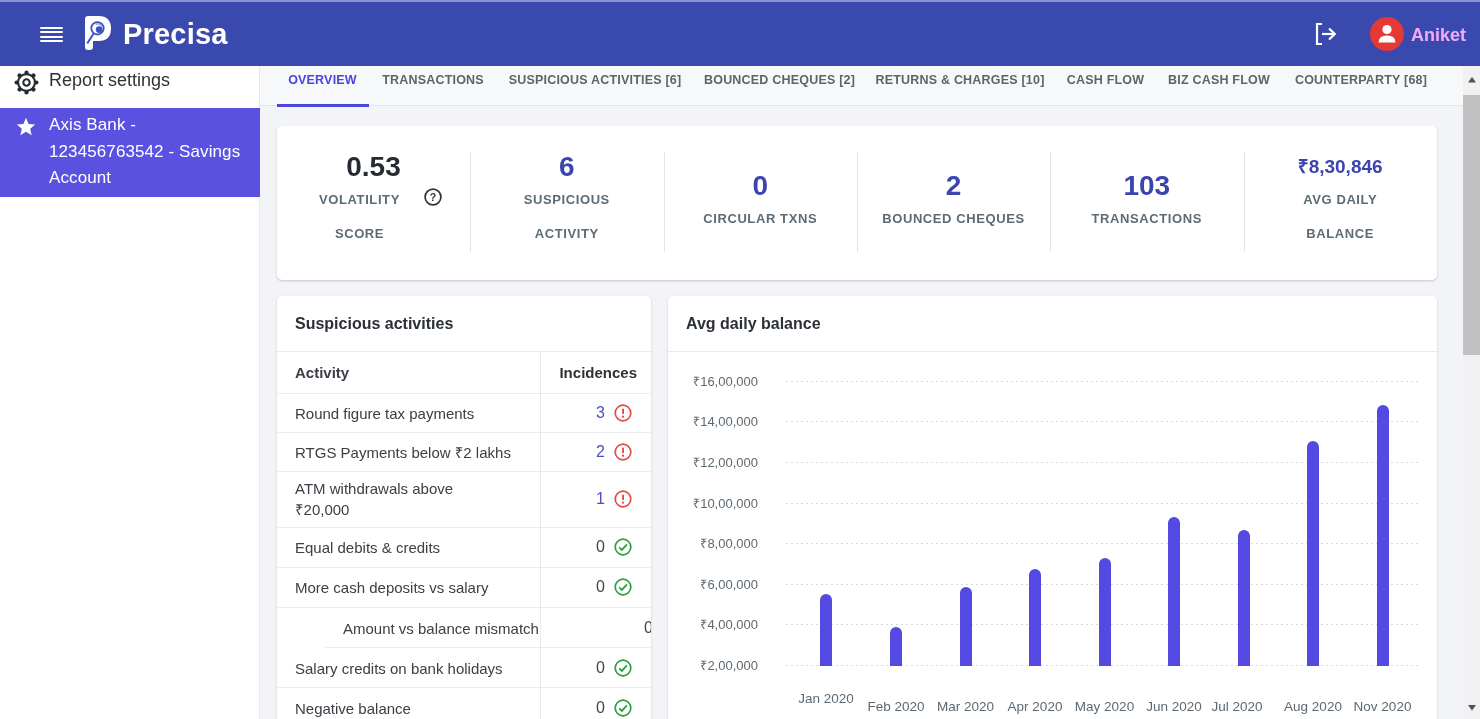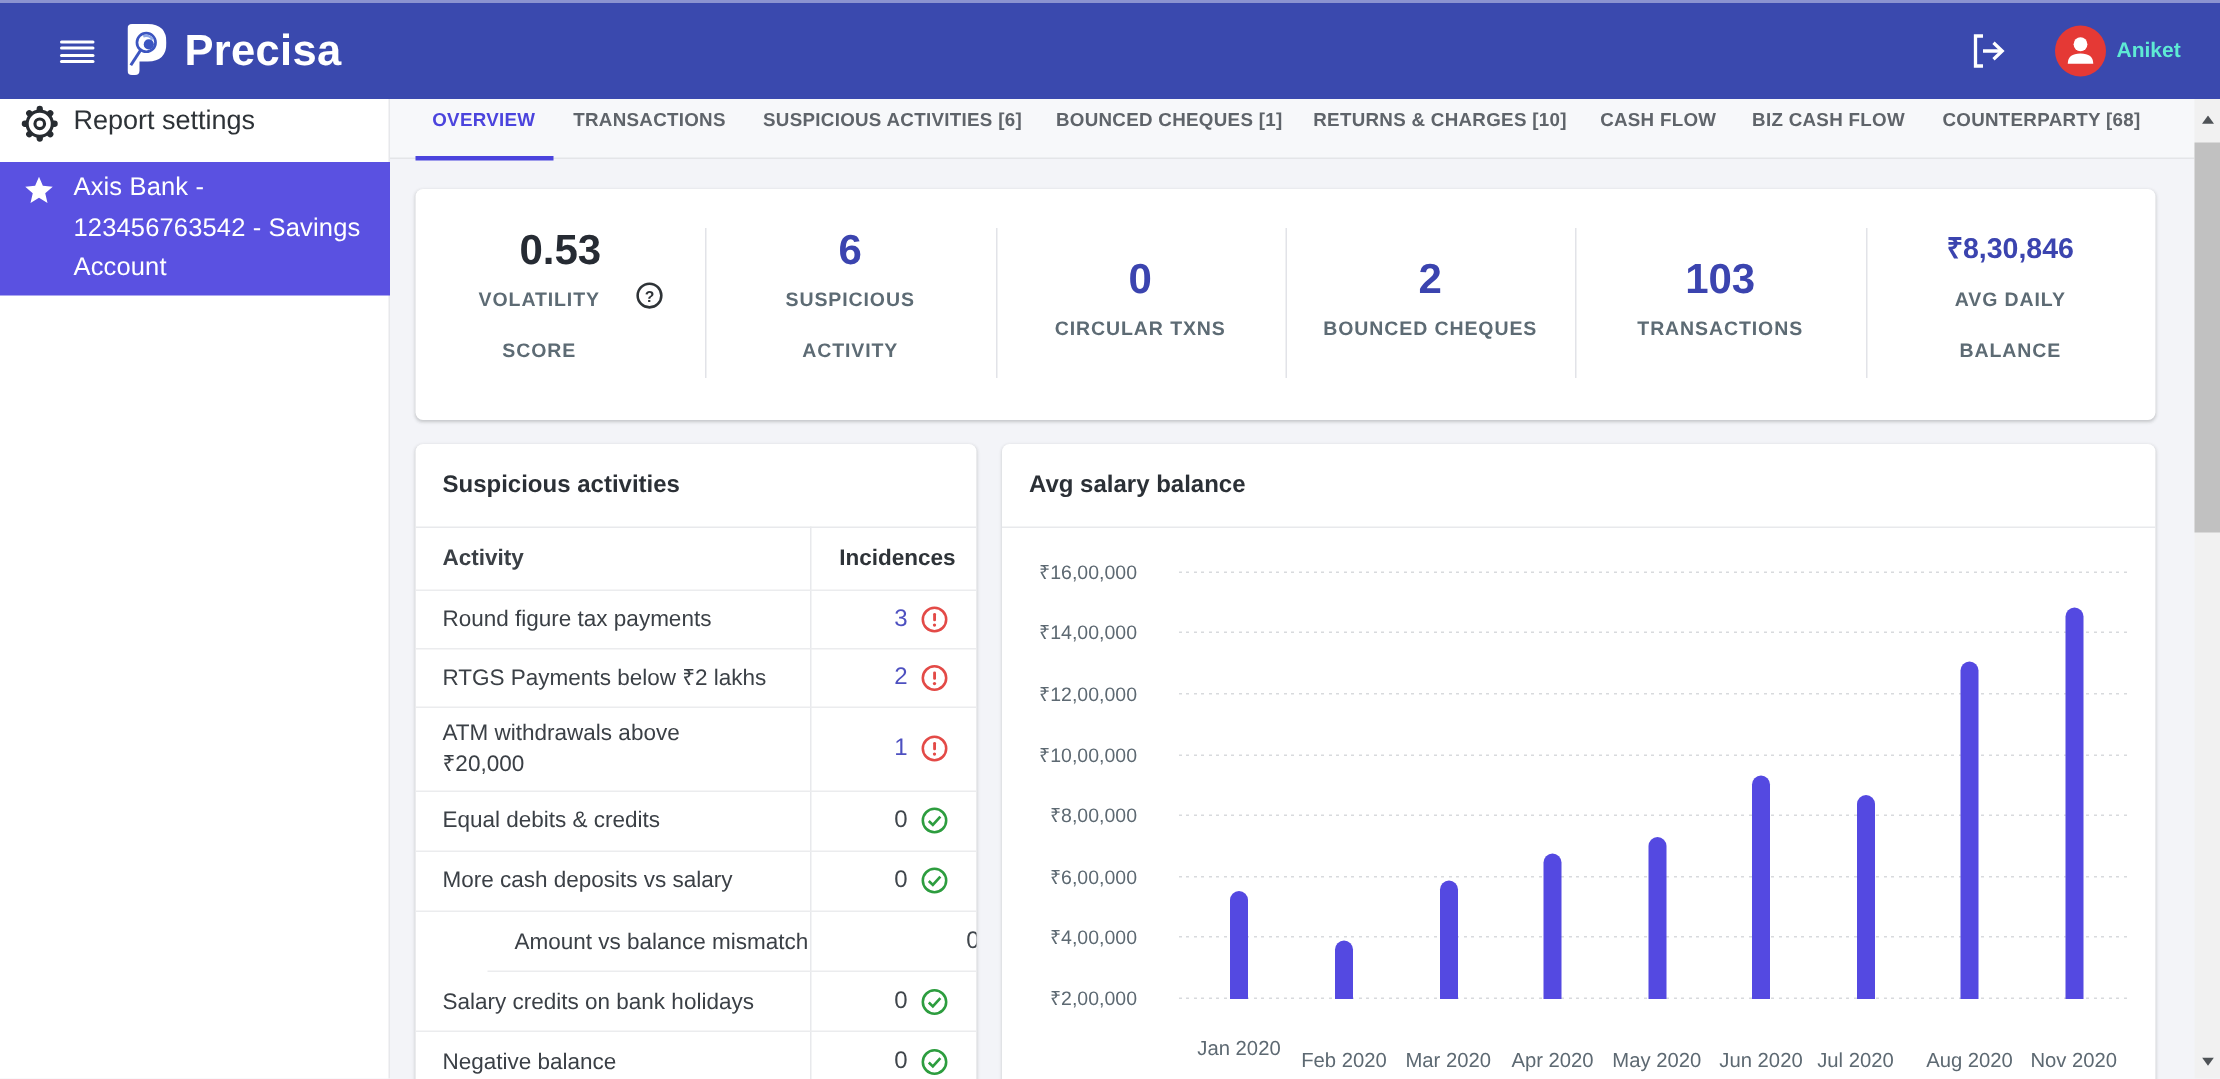--- a/index.html
+++ b/index.html
@@ -8,21 +8,21 @@
 
   
   #header { position:absolute; left:0; top:0; width:1480px; height:66px; background:#3a49ae; z-index:20; }
   #header .topline { position:absolute; left:0; top:0; width:100%; height:1.5px; background:#8b93d0; }
   .hamb { position:absolute; left:40px; top:27px; width:23px; height:15px; display:flex; flex-direction:column; justify-content:space-between; }
   .hamb div { height:2px; background:#fff; border-radius:1px; }
   #brand { position:absolute; left:123px; top:18px; color:#fff; font-size:29px; font-weight:600; letter-spacing:0.2px; }
 
   #logout-ic { position:absolute; left:1314px; top:22px; }
   .avatar { position:absolute; left:1370px; top:17px; width:34px; height:34px; border-radius:50%; background:#e53935; }
-  #uname { position:absolute; left:1411px; top:25px; color:#5eead4; font-size:14px; font-weight:700; }
+  #uname { position:absolute; left:1411px; top:25px; color:#f0abfc; font-size:18px; font-weight:700; }
 
   
   #sidebar { position:absolute; left:0; top:66px; width:260px; height:653px; background:#fff; border-right:1px solid #e7e8eb; z-index:5; }
   #rsrow { position:absolute; left:0; top:0; width:260px; height:42px; }
   #rsrow .txt { position:absolute; left:49px; top:4px; font-size:18px; color:#2d3237; }
   #selitem { position:absolute; left:0; top:42px; width:260px; height:89px; background:#5a51e1; color:#fff; }
   #selitem .txt { position:absolute; left:49px; top:4px; font-size:17px; line-height:26.5px; width:205px; letter-spacing:0.1px; }
 
   
   #main { position:absolute; left:260px; top:66px; width:1203px; height:653px; background:#f3f4f8; }
@@ -123,21 +123,21 @@
     </svg>
     <div class="txt">Axis Bank -<br>123456763542 - Savings Account</div>
   </div>
 </div>
 
 <div id="main">
   <div id="tabbar">
     <div class="tab active" style="left:62.5px;">OVERVIEW</div>
     <div class="tab" style="left:173px;">TRANSACTIONS</div>
     <div class="tab" style="left:335px;">SUSPICIOUS ACTIVITIES [6]</div>
-    <div class="tab" style="left:519.5px;">BOUNCED CHEQUES [1]</div>
+    <div class="tab" style="left:519.5px;">BOUNCED CHEQUES [2]</div>
     <div class="tab" style="left:700px;">RETURNS &amp; CHARGES [10]</div>
     <div class="tab" style="left:845.5px;">CASH FLOW</div>
     <div class="tab" style="left:959px;">BIZ CASH FLOW</div>
     <div class="tab" style="left:1101px;">COUNTERPARTY [68]</div>
     <div id="tabind"></div>
   </div>
 
   <div class="card" id="statcard">
     <div class="statdiv" style="left:193.3px;"></div>
     <div class="statdiv" style="left:386.7px;"></div>
@@ -277,21 +277,21 @@
             <svg width="18" height="18" viewBox="0 0 18 18">
               <circle cx="9" cy="9" r="7.8" fill="none" stroke="#2d9d3f" stroke-width="1.7"></circle>
               <path d="M5.2,9.3 L7.9,11.9 L12.9,6.4" fill="none" stroke="#2d9d3f" stroke-width="1.8"></path>
             </svg>
           </span>
         </div>
     </div>
   </div>
 
   <div class="card" id="chartcard">
-    <div class="cardtitle">Avg salary balance</div>
+    <div class="cardtitle">Avg daily balance</div>
     <div class="titleline"></div>
     <div id="chart">
         <div class="ylab" style="top:75.69999999999999px;">₹16,00,000</div>
         <div class="grid" style="top:84.69999999999999px;"></div>
         <div class="ylab" style="top:116.32999999999998px;">₹14,00,000</div>
         <div class="grid" style="top:125.32999999999998px;"></div>
         <div class="ylab" style="top:156.95999999999998px;">₹12,00,000</div>
         <div class="grid" style="top:165.95999999999998px;"></div>
         <div class="ylab" style="top:197.59000000000003px;">₹10,00,000</div>
         <div class="grid" style="top:206.59000000000003px;"></div>

